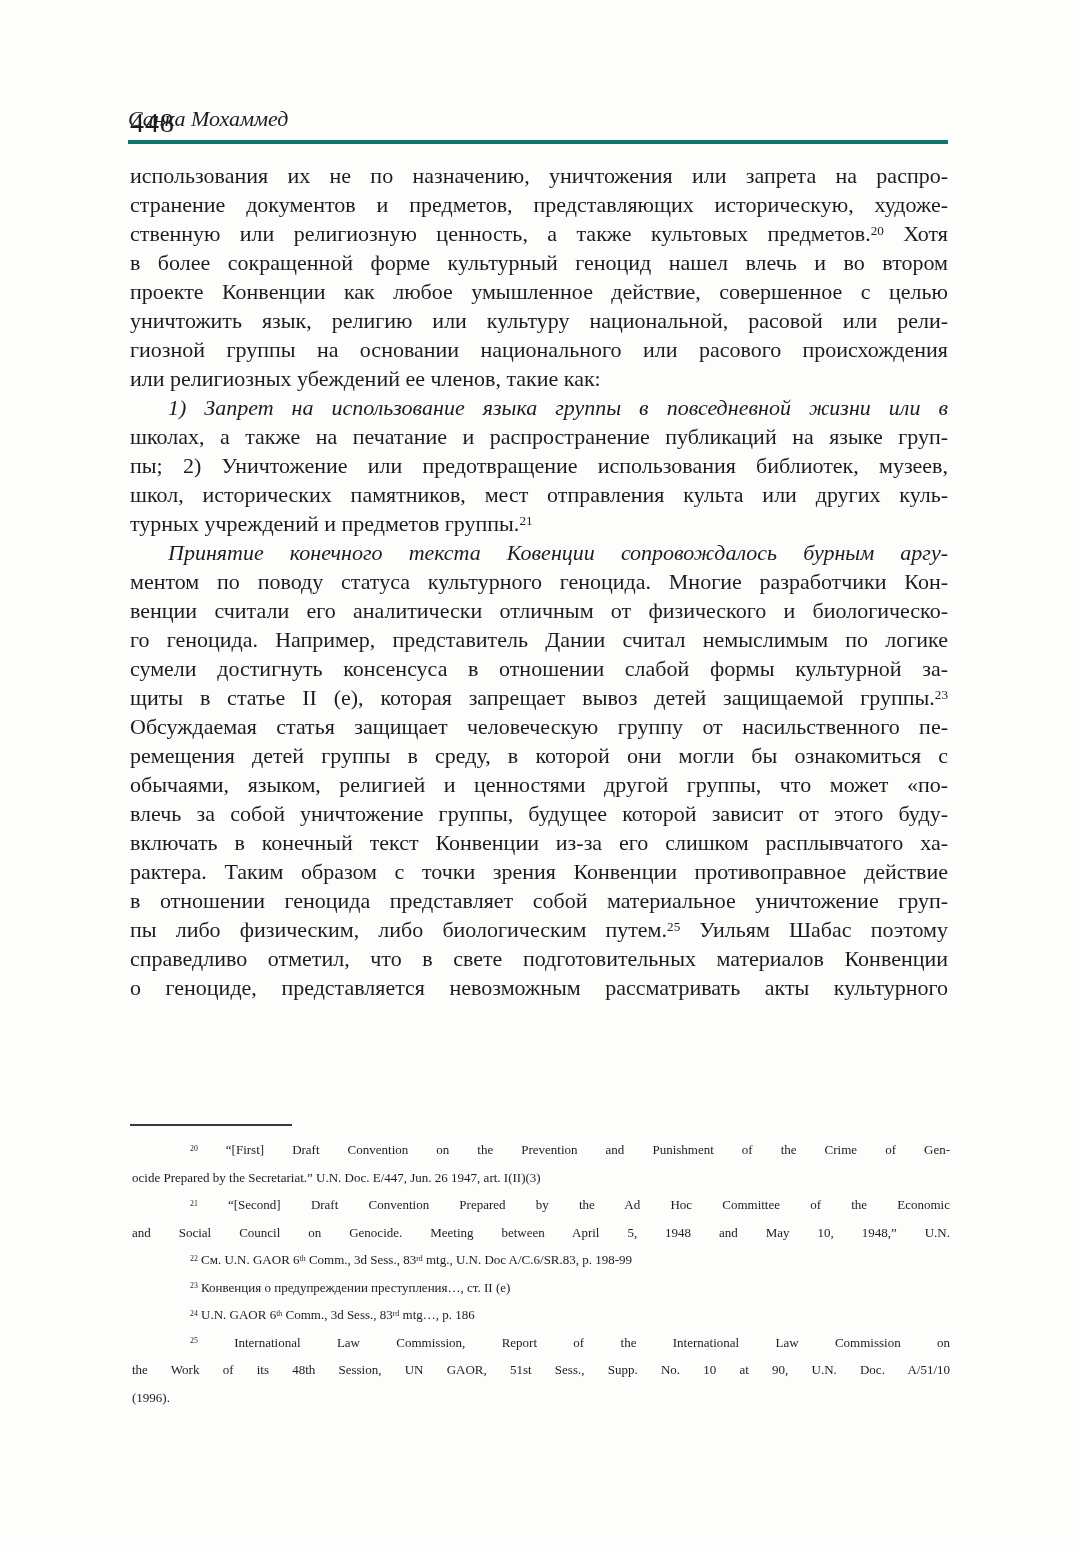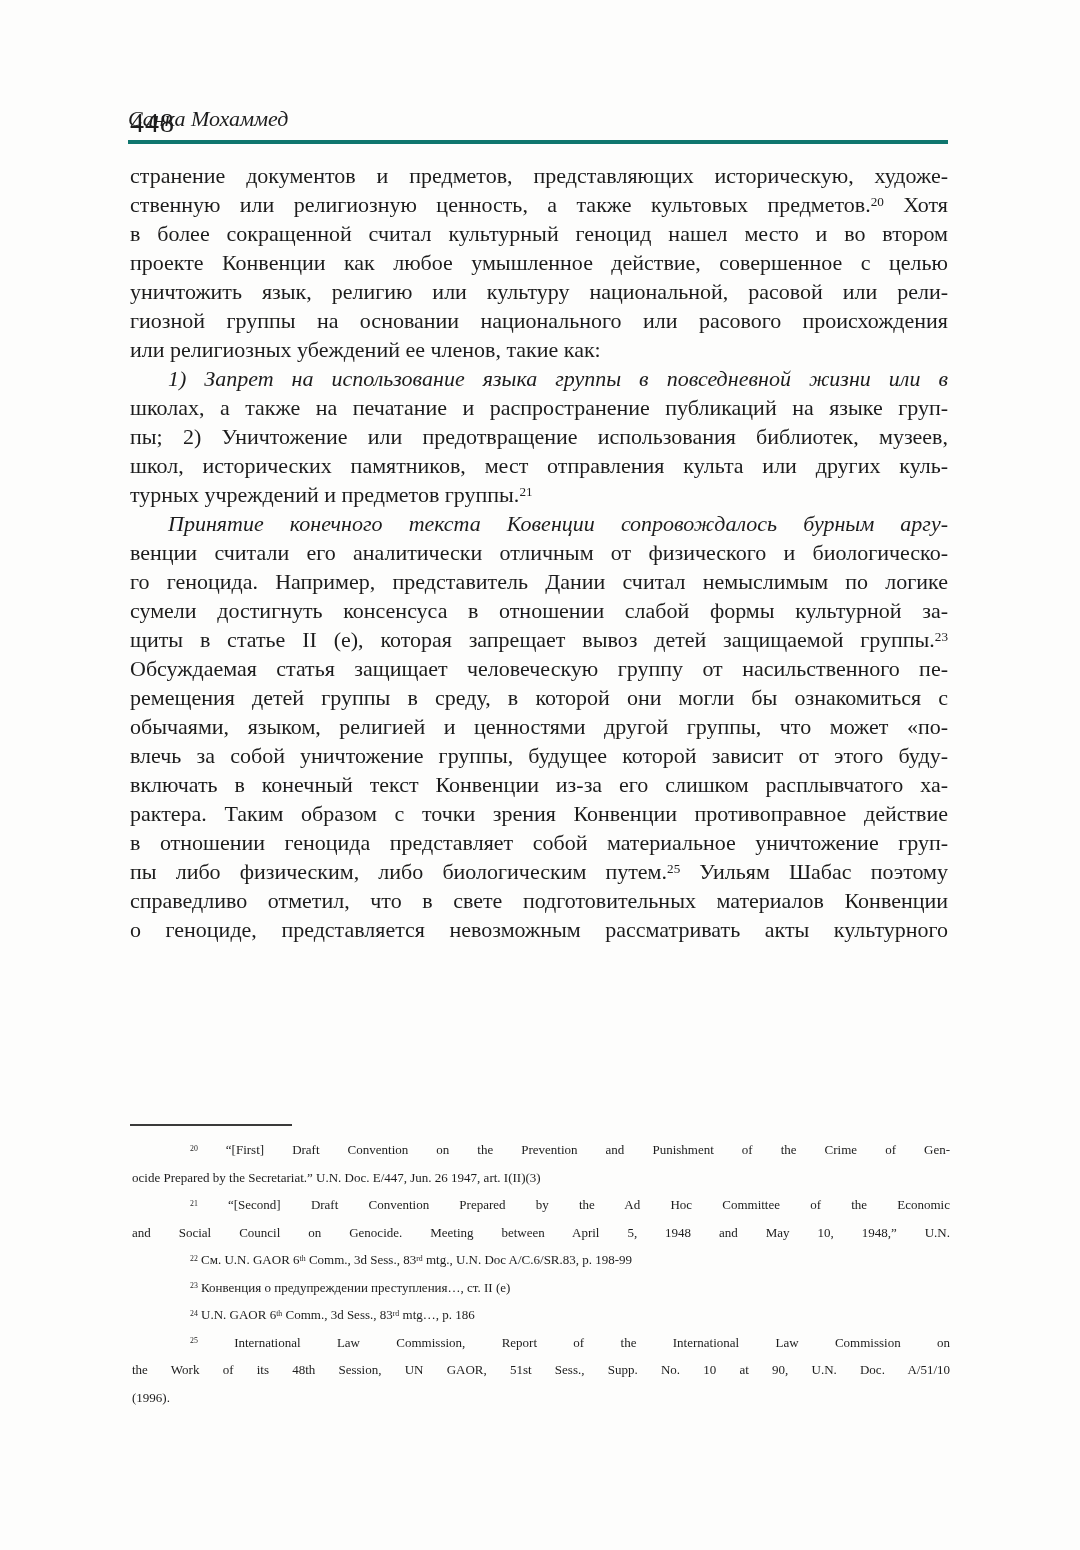--- a/index.html
+++ b/index.html
@@ -74,37 +74,39 @@
 
 <div class="page">
 
   <header class="running-header">
     <span class="page-num">448</span>
     <span class="running-title">Санка Мохаммед</span>
   </header>
 
   <main class="body-text" id="body-text">
       <div>
+        <div class="line">использования их не по назначению, уничтожения или запрета на распро-</div>
         <div class="line">странение документов и предметов, представляющих историческую, художе-</div>
         <div class="line">ственную или религиозную ценность, а также культовых предметов.<sup>20</sup> Хотя</div>
-        <div class="line">в более сокращенной считал культурный геноцид нашел место и во втором</div>
+        <div class="line">в более сокращенной форме культурный геноцид нашел влечь и во втором</div>
         <div class="line">проекте Конвенции как любое умышленное действие, совершенное с целью</div>
         <div class="line">уничтожить язык, религию или культуру национальной, расовой или рели-</div>
         <div class="line">гиозной группы на основании национального или расового происхождения</div>
         <div class="line last">или религиозных убеждений ее членов, такие как:</div>
       </div>
       <div>
         <div class="line indent">1) Запрет на использование языка группы в повседневной жизни или в</div>
         <div class="line">школах, а также на печатание и распространение публикаций на языке груп-</div>
         <div class="line">пы; 2) Уничтожение или предотвращение использования библиотек, музеев,</div>
         <div class="line">школ, исторических памятников, мест отправления культа или других куль-</div>
         <div class="line last">турных учреждений и предметов группы.<sup>21</sup></div>
       </div>
       <div>
         <div class="line indent">Принятие конечного текста Ковенции сопровождалось бурным аргу-</div>
+        <div class="line">ментом по поводу статуса культурного геноцида. Многие разработчики Кон-</div>
         <div class="line">венции считали его аналитически отличным от физического и биологическо-</div>
         <div class="line">го геноцида. Например, представитель Дании считал немыслимым по логике</div>
         <div class="line">сумели достигнуть консенсуса в отношении слабой формы культурной за-</div>
         <div class="line">щиты в статье II (е), которая запрещает вывоз детей защищаемой группы.<sup>23</sup></div>
         <div class="line">Обсуждаемая статья защищает человеческую группу от насильственного пе-</div>
         <div class="line">ремещения детей группы в среду, в которой они могли бы ознакомиться с</div>
         <div class="line">обычаями, языком, религией и ценностями другой группы, что может «по-</div>
         <div class="line">влечь за собой уничтожение группы, будущее которой зависит от этого буду-</div>
         <div class="line">включать в конечный текст Конвенции из-за его слишком расплывчатого ха-</div>
         <div class="line">рактера. Таким образом с точки зрения Конвенции противоправное действие</div>

